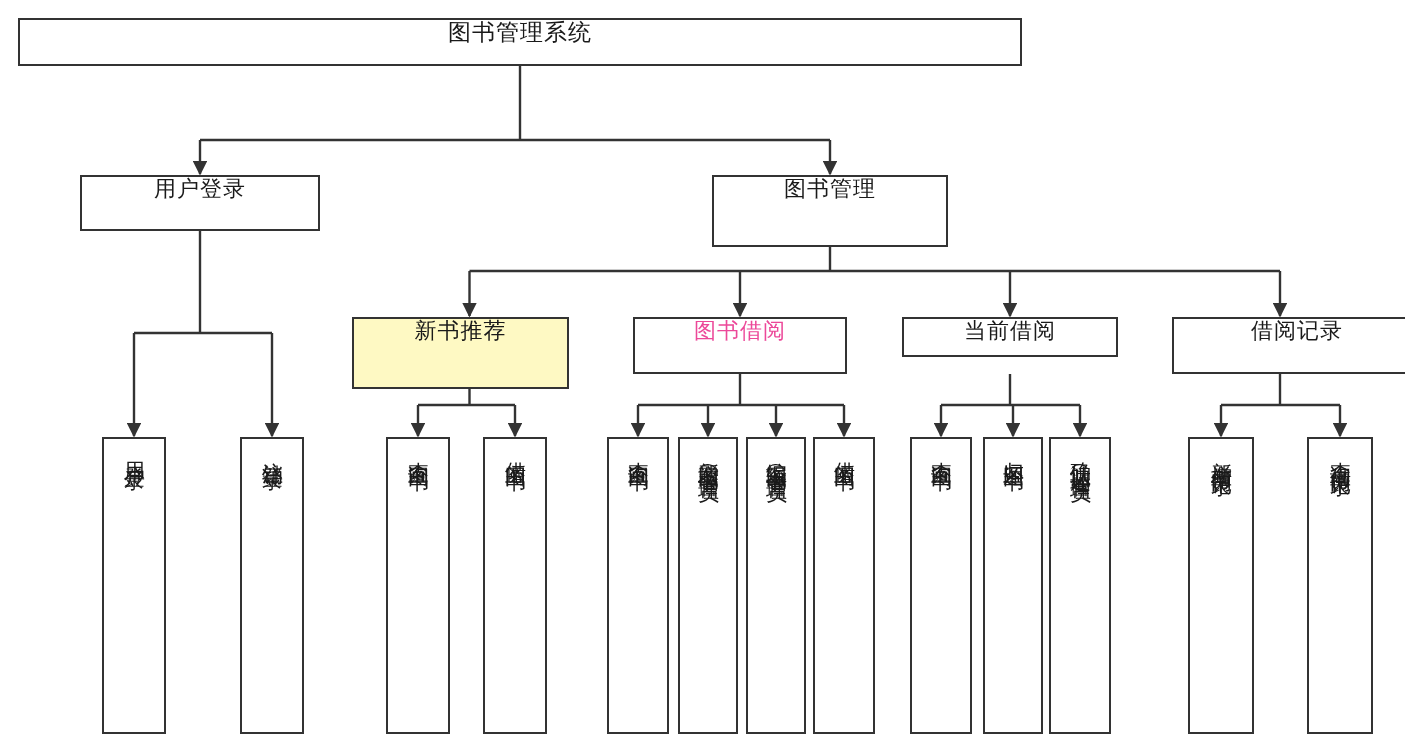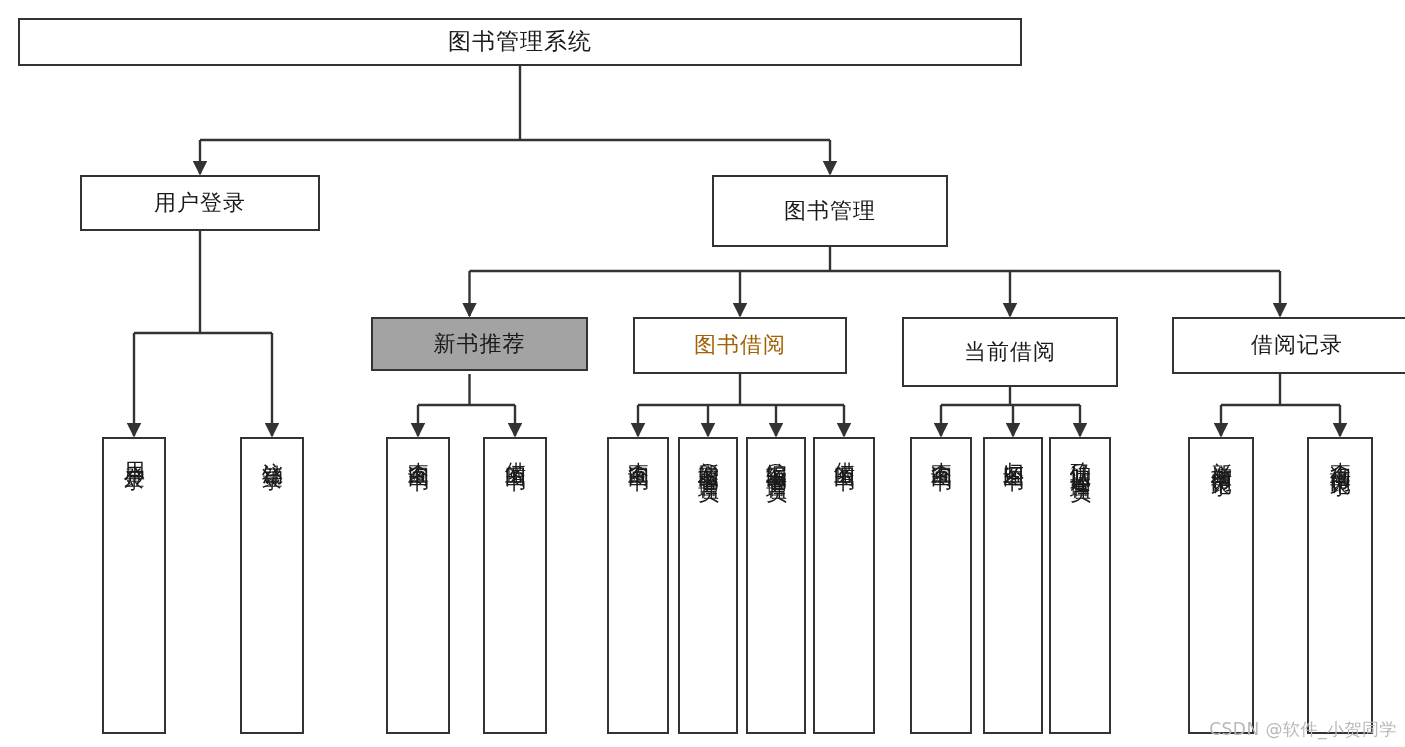--- a/index.html
+++ b/index.html
@@ -25,21 +25,20 @@
     width: 1405px;
     height: 747px;
     pointer-events: none;
   }
   .node {
     position: absolute;
     box-sizing: border-box;
     background: #ffffff;
     border: 2px solid #333333;
     display: flex;
-    align-items: center;
     justify-content: center;
     color: #1a1a1a;
   }
   .node .label {
     display: block;
     text-align: center;
     line-height: 1.12;
     white-space: nowrap;
   }
   
@@ -125,27 +124,27 @@
   <div id="nodes-layer">
       <div class="node root horiz" style="left: 18px; top: 18px; width: 1004px; height: 48px; border-color: rgb(51, 51, 51); background: rgb(255, 255, 255); color: rgb(26, 26, 26);">
         <span class="label">图书管理系统</span>
       </div>
       <div class="node horiz" style="left: 80px; top: 175px; width: 240px; height: 56px; border-color: rgb(51, 51, 51); background: rgb(255, 255, 255); color: rgb(26, 26, 26);">
         <span class="label">用户登录</span>
       </div>
       <div class="node horiz" style="left: 712px; top: 175px; width: 236px; height: 72px; border-color: rgb(51, 51, 51); background: rgb(255, 255, 255); color: rgb(26, 26, 26);">
         <span class="label">图书管理</span>
       </div>
-      <div class="node horiz" style="left: 371px; top: 317px; width: 217px; height: 54px; border-color: rgb(51, 51, 51); background: #a3a3a3; color: rgb(26, 26, 26);">
+      <div class="node horiz" style="left: 352px; top: 317px; width: 217px; height: 72px; border-color: rgb(51, 51, 51); background: #fef9c3; color: rgb(26, 26, 26);">
         <span class="label">新书推荐</span>
       </div>
-      <div class="node horiz" style="left: 633px; top: 317px; width: 214px; height: 57px; border-color: rgb(51, 51, 51); background: rgb(255, 255, 255); color: #a16207;">
+      <div class="node horiz" style="left: 633px; top: 317px; width: 214px; height: 57px; border-color: rgb(51, 51, 51); background: rgb(255, 255, 255); color: #ec4899;">
         <span class="label">图书借阅</span>
       </div>
-      <div class="node horiz" style="left: 902px; top: 317px; width: 216px; height: 70px; border-color: rgb(51, 51, 51); background: rgb(255, 255, 255); color: rgb(26, 26, 26);">
+      <div class="node horiz" style="left: 902px; top: 317px; width: 216px; height: 40px; border-color: rgb(51, 51, 51); background: rgb(255, 255, 255); color: rgb(26, 26, 26);">
         <span class="label">当前借阅</span>
       </div>
       <div class="node horiz" style="left: 1172px; top: 317px; width: 250px; height: 57px; border-color: rgb(51, 51, 51); background: rgb(255, 255, 255); color: rgb(26, 26, 26);">
         <span class="label">借阅记录</span>
       </div>
       <div class="node leaf" style="left: 102px; top: 437px; width: 64px; height: 297px; border-color: rgb(51, 51, 51); background: rgb(255, 255, 255); color: rgb(26, 26, 26);">
         <span class="label">用户登录</span>
       </div>
       <div class="node leaf" style="left: 240px; top: 437px; width: 64px; height: 297px; border-color: rgb(51, 51, 51); background: rgb(255, 255, 255); color: rgb(26, 26, 26);">
         <span class="label">注销登录</span>
@@ -178,14 +177,13 @@
         <span class="label">确认归还（管理员）</span>
       </div>
       <div class="node leaf" style="left: 1188px; top: 437px; width: 66px; height: 297px; border-color: rgb(51, 51, 51); background: rgb(255, 255, 255); color: rgb(26, 26, 26);">
         <span class="label">新增借阅记录</span>
       </div>
       <div class="node leaf" style="left: 1307px; top: 437px; width: 66px; height: 297px; border-color: rgb(51, 51, 51); background: rgb(255, 255, 255); color: rgb(26, 26, 26);">
         <span class="label">查询借阅记录</span>
       </div>
     </div>
 
-  <div class="watermark">CSDN @软件_小贺同学</div>
 </div>
 
 </body></html>

